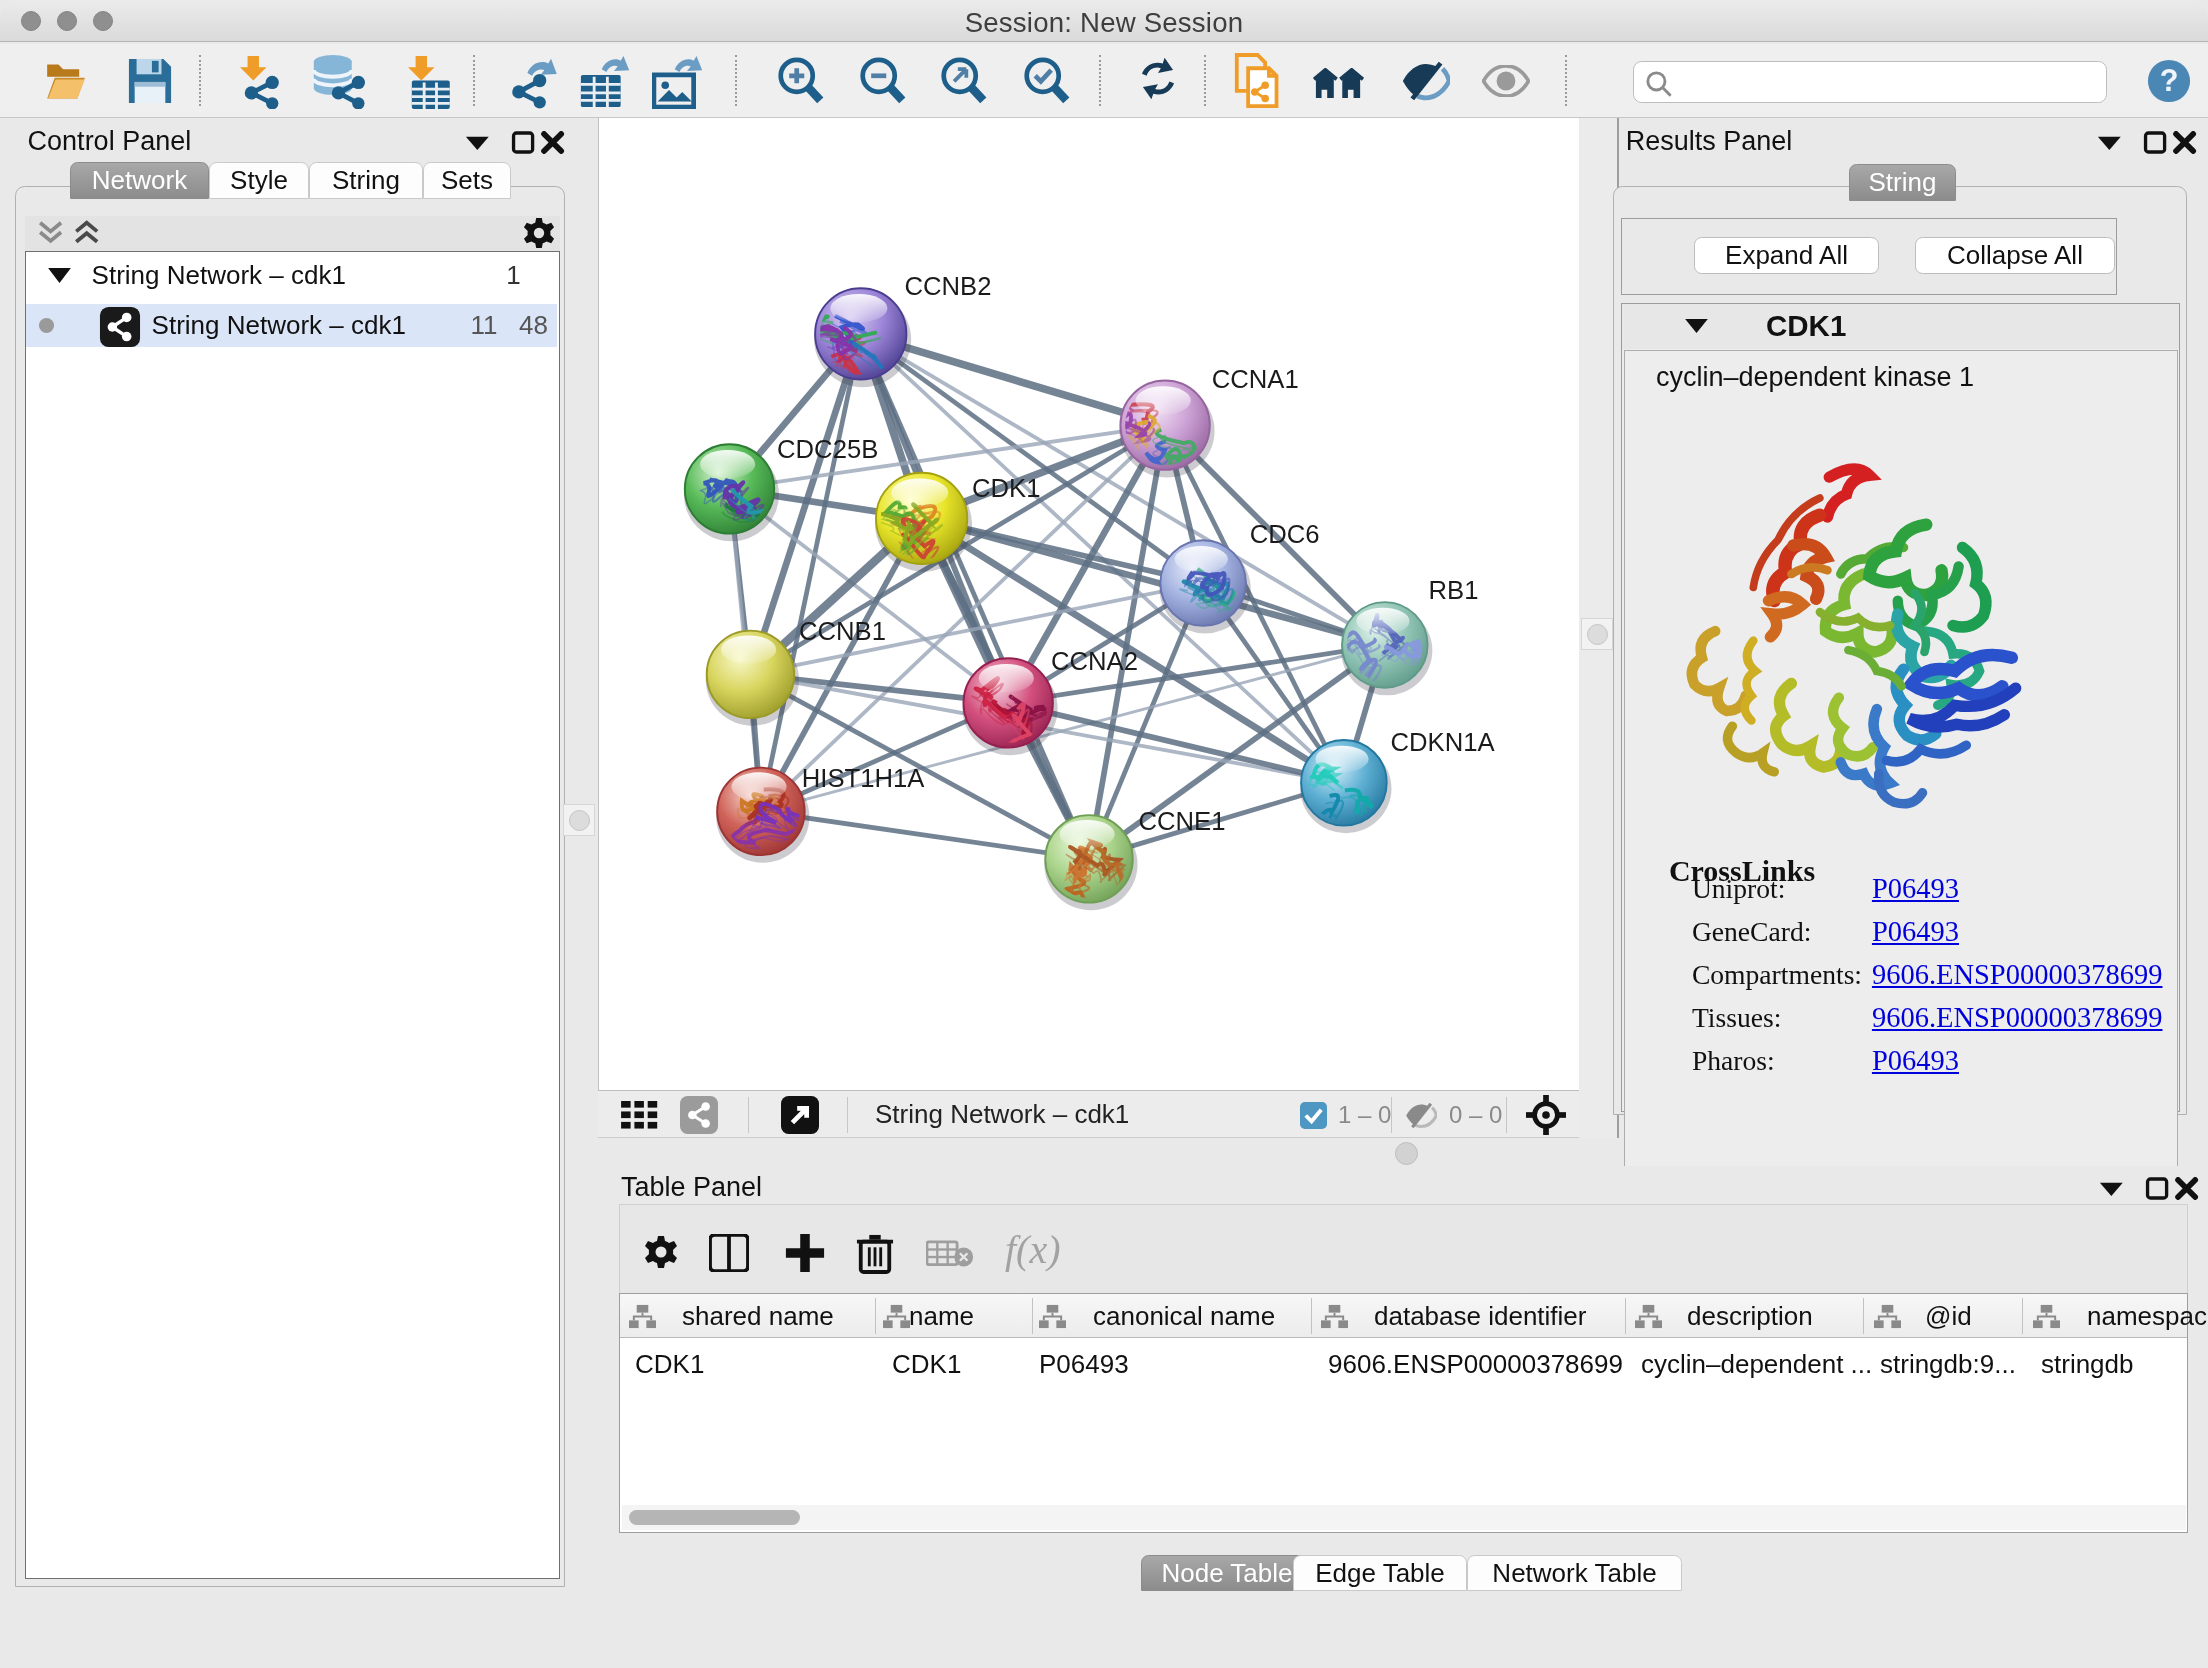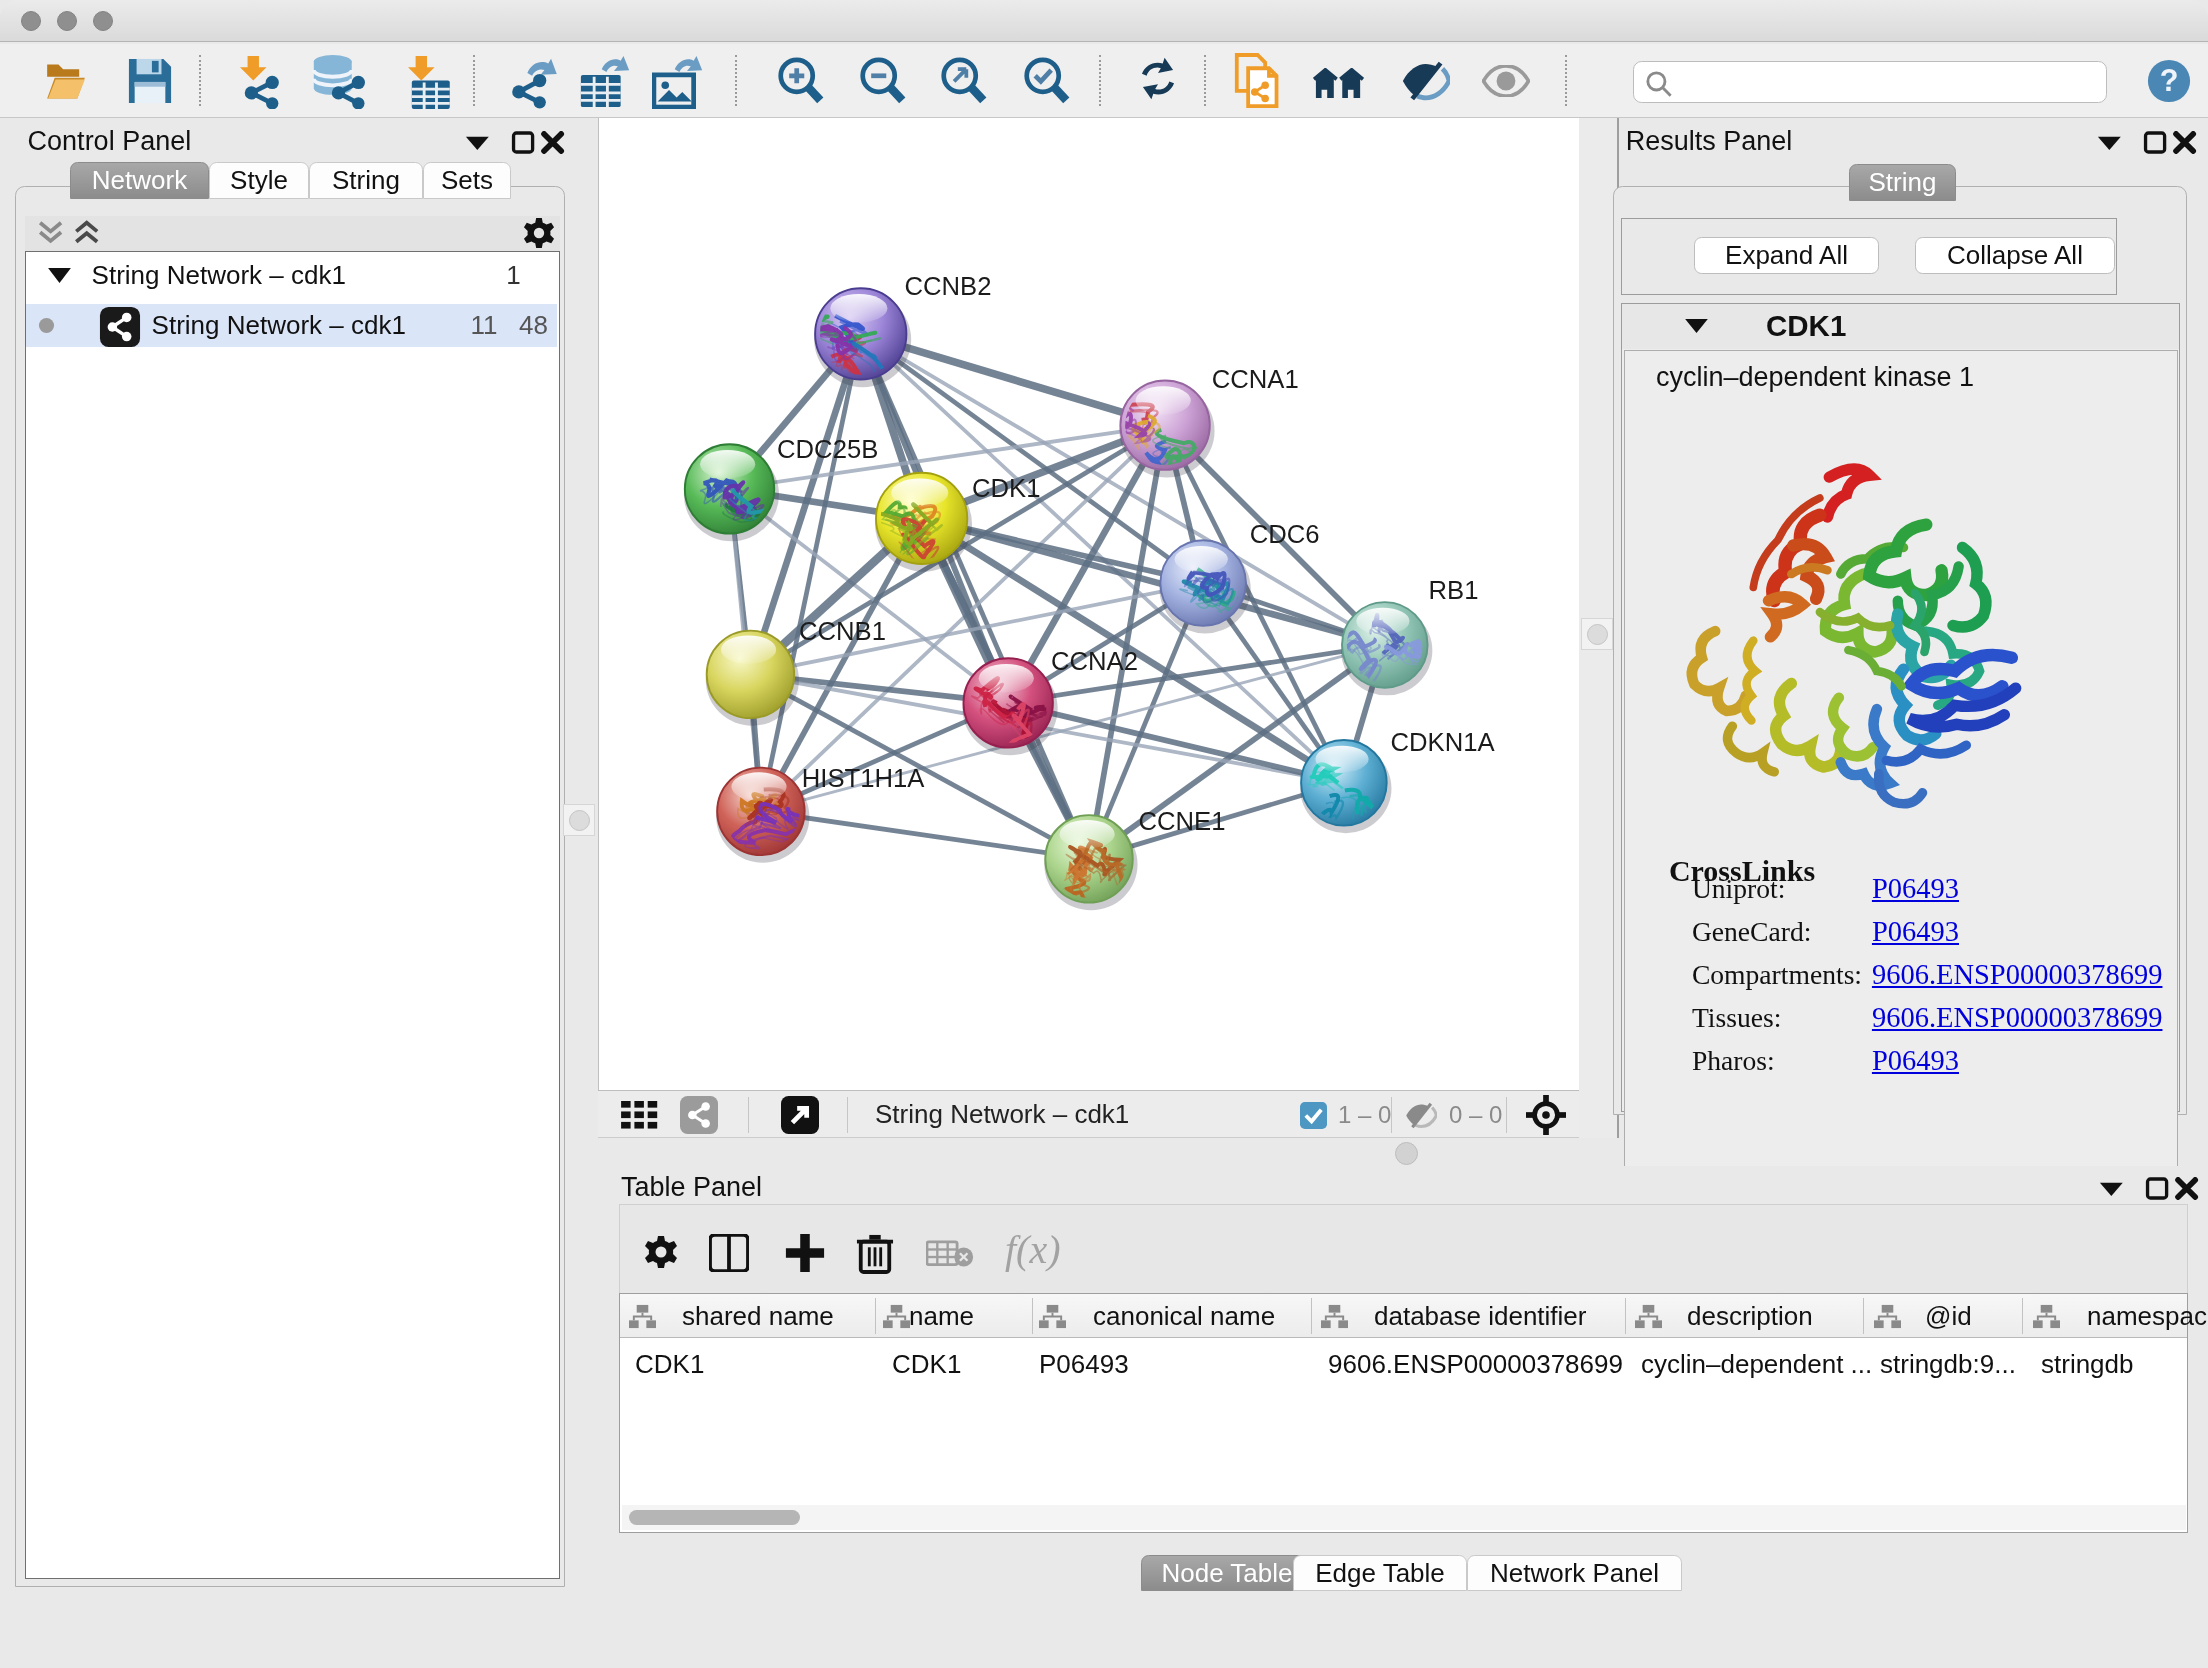--- a/index.html
+++ b/index.html
@@ -57,20 +57,21 @@
 .grip { position:absolute; background:#f2f2f2; border:1px solid #d6d6d6; }
 .grip div { position:absolute; left:4.8px; top:4.8px; width:21px; height:21px; border-radius:50%; background:#dcdcdc; border:1px solid #c4c4c4; }
 </style>
 </head>
 <body>
 <div id="win">
   <div id="titlebar">
     <div class="tl" style="left:21px;"></div>
     <div class="tl" style="left:57px;"></div>
     <div class="tl" style="left:93px;"></div>
+    <div id="title">Session: New Session</div>
   </div>
   <div id="toolbar">
 
     <svg class="tbi" style="left:45px;top:13.3px;" width="42" height="49" viewBox="0 0 44 52">
       <path d="M2 8 h12 l5 5 h17 v8 h-34 z" fill="#b97a1c"></path>
       <path d="M2 12 L2 44 L10 22 h32 l-8 22 H2" fill="#c98a28"></path>
       <path d="M11 24 h31 l-8 20 H3 z" fill="#f5c06a"></path>
     </svg>
 
     <svg class="tbi" style="left:127px;top:13.3px;" width="46" height="48" viewBox="0 0 48 50">
@@ -845,16 +846,16 @@
           <g id="hier">
             <rect x="8" y="2" width="12" height="8" fill="#8a8a8a"></rect>
             <rect x="0" y="18" width="10" height="8" fill="#8a8a8a"></rect>
             <rect x="18" y="18" width="10" height="8" fill="#8a8a8a"></rect>
             <path d="M14 10 v5 M5 18 v-4 h18 v4" stroke="#8a8a8a" stroke-width="2" fill="none"></path>
           </g>
         </defs>
       </svg>
     <div class="btab tabsel2" style="left:543px;width:172px;">Node Table</div>
     <div class="btab" style="left:695px;width:174px;">Edge Table</div>
-    <div class="btab" style="left:869px;width:215px;">Network Panel</div>
+    <div class="btab" style="left:869px;width:215px;">Network Table</div>
   </div>
 </div>
 
 
 </body></html>

